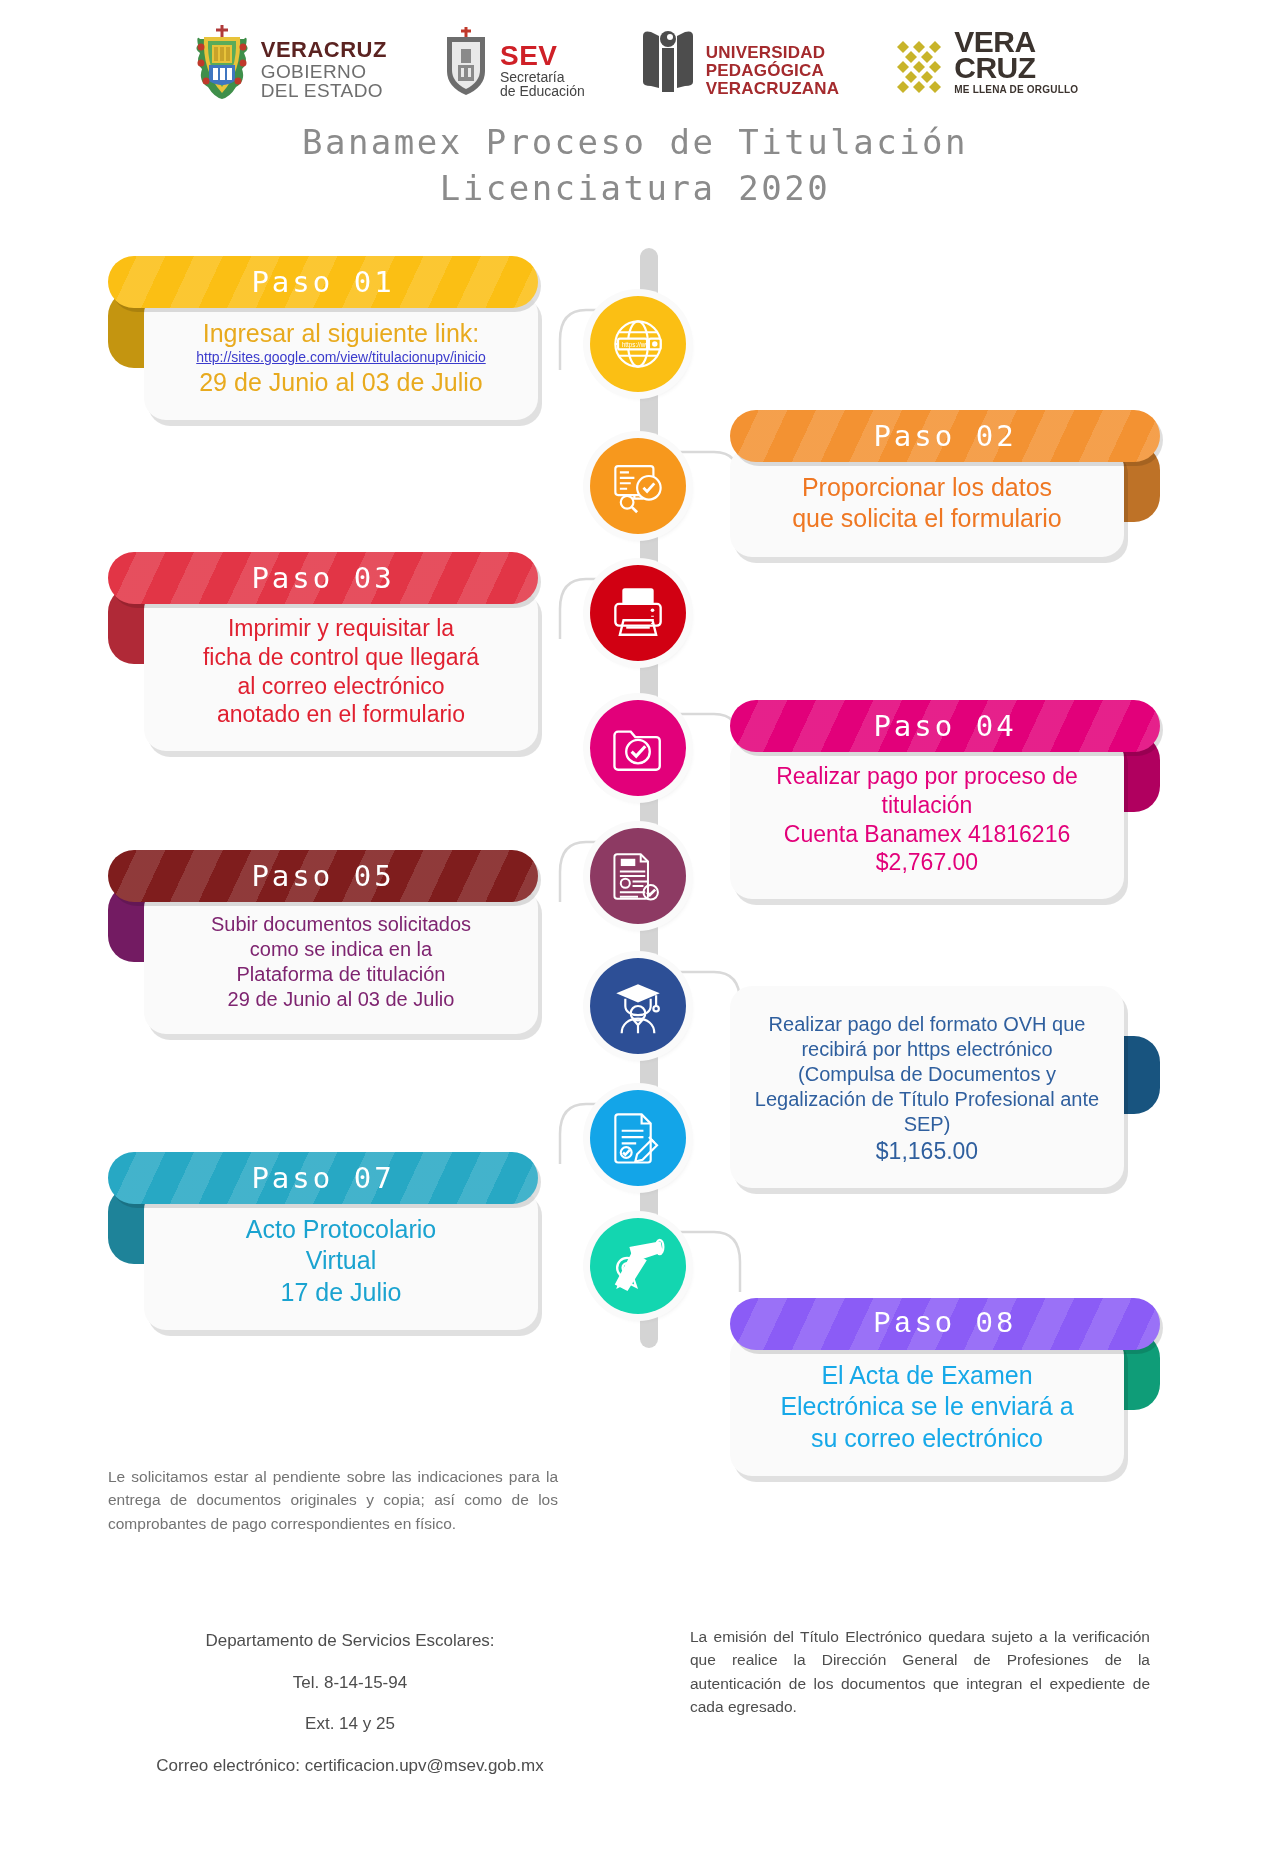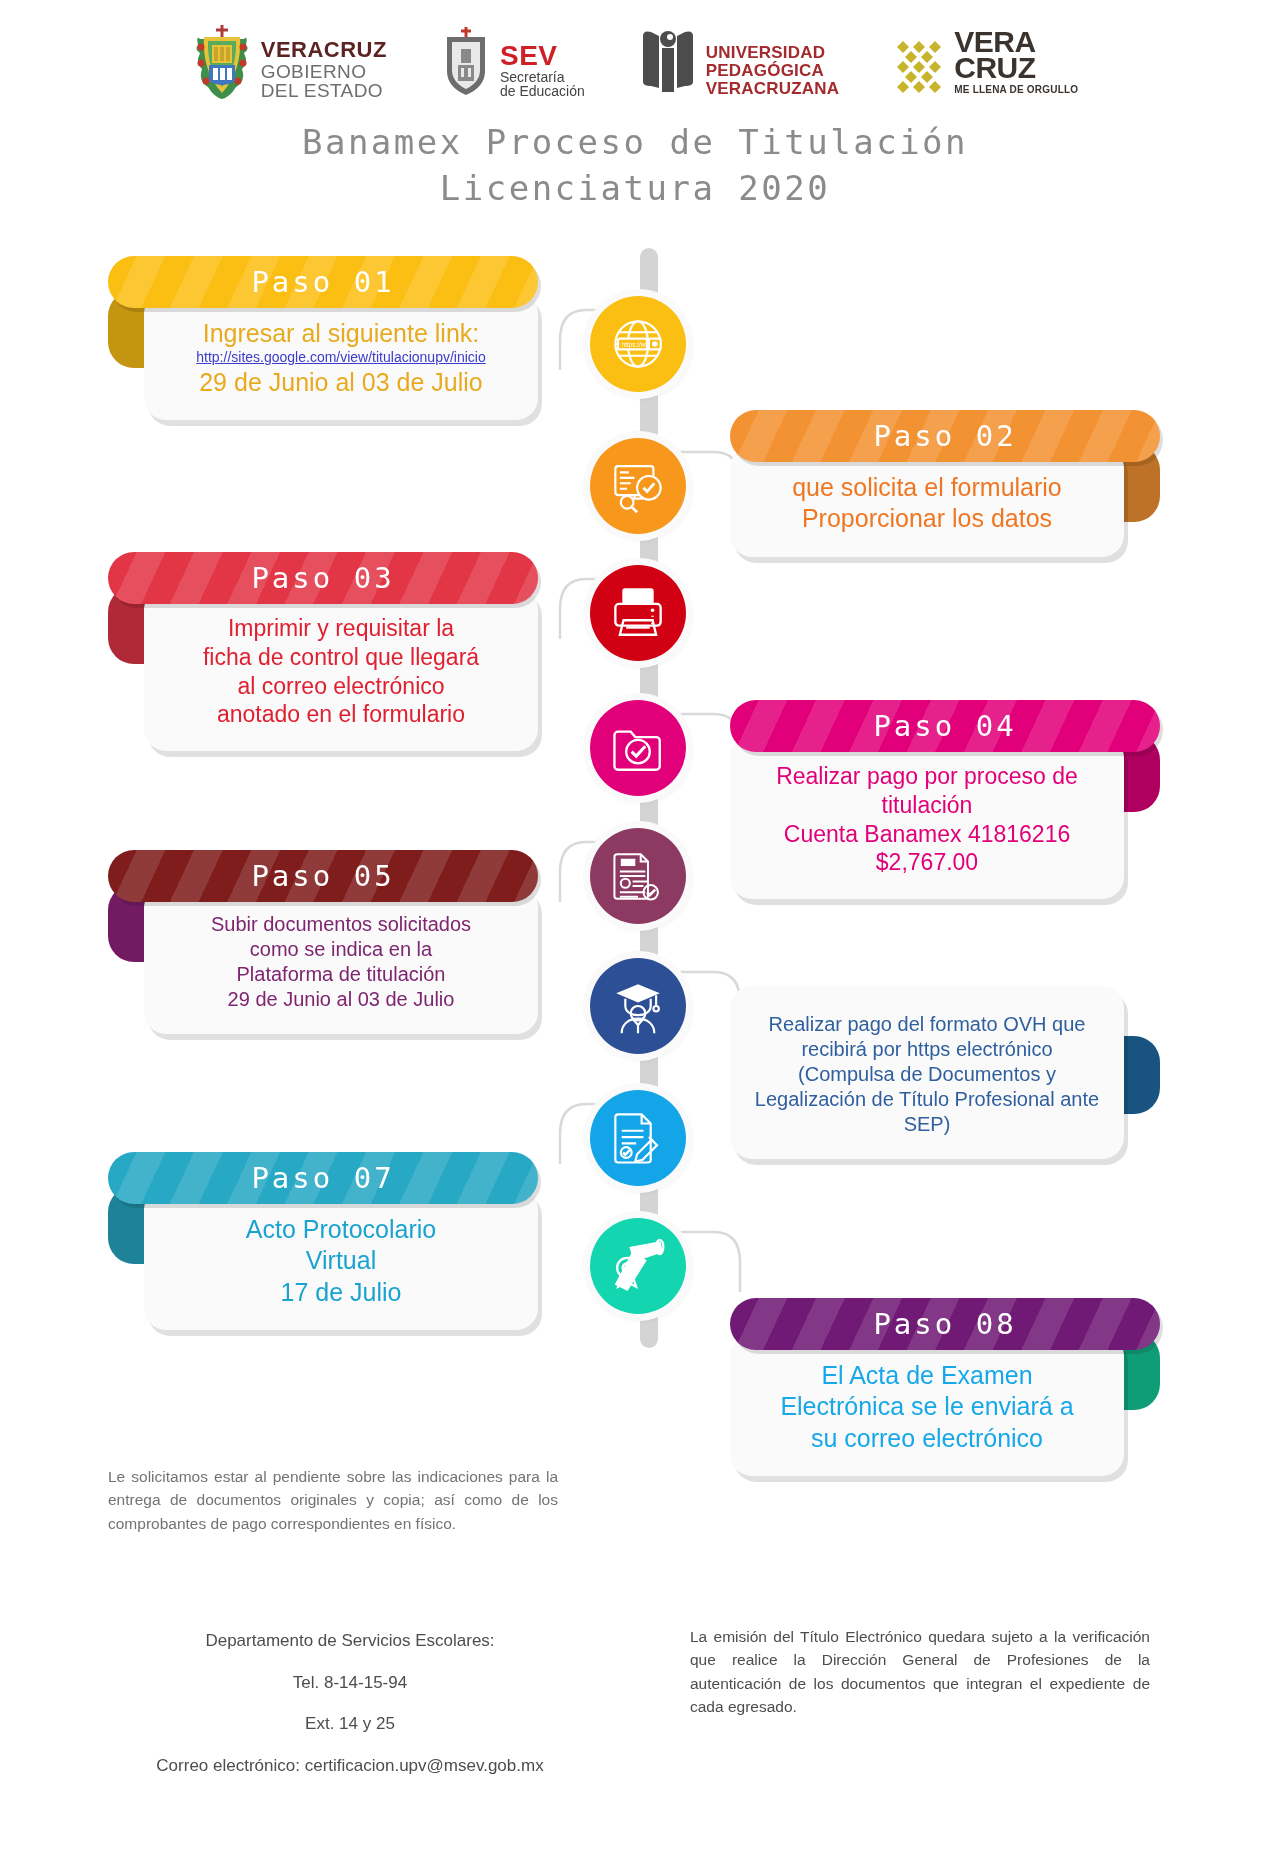--- a/index.html
+++ b/index.html
@@ -241,22 +241,22 @@
     <div class="conn" style="top: 300px; left: 556px; width: 80px; height: 70px;"><svg width="80" height="70" viewBox="0 0 80 70" fill="none" stroke="#d9d9d9" stroke-width="2.5">
         <path d="M78 10 H30 Q4 10 4 40 V70"></path>
       </svg></div>
     <div class="step right" style="top: 410px; left: 730px;">
       <div class="tab" style="background: rgb(243, 146, 50);"></div>
       <div class="hdr" style="background: rgb(243, 146, 50);">
         <div class="stripes"></div>
         <span>Paso 02</span>
       </div>
       <div class="card">
+        <p class="big" style="color: rgb(239, 119, 34);">Proporcionar los datos</p>
         <p class="big" style="color: rgb(239, 119, 34);">que solicita el formulario</p>
-        <p class="big" style="color: rgb(239, 119, 34);">Proporcionar los datos</p>
       </div>
     </div>
     <div class="conn" style="top: 442px; left: 664px; width: 80px; height: 70px;"><svg width="80" height="70" viewBox="0 0 80 70" fill="none" stroke="#d9d9d9" stroke-width="2.5">
         <path d="M2 10 H50 Q76 10 76 40 V70"></path>
       </svg></div>
     <div class="step left" style="top: 552px; left: 108px;">
       <div class="tab" style="background: rgb(226, 53, 70);"></div>
       <div class="hdr" style="background: rgb(226, 53, 70);">
         <div class="stripes"></div>
         <span>Paso 03</span>
@@ -304,20 +304,21 @@
         <path d="M78 10 H30 Q4 10 4 40 V70"></path>
       </svg></div>
     <div class="step right" style="top: 1002px; left: 730px;">
       <div class="tab" style="background: rgb(31, 108, 163);"></div>
       <div class="card">
         <p class="tiny" style="color: rgb(47, 95, 158);">Realizar pago del formato OVH que</p>
         <p class="tiny" style="color: rgb(47, 95, 158);">recibirá por https electrónico</p>
         <p class="tiny" style="color: rgb(47, 95, 158);">(Compulsa de Documentos y</p>
         <p class="tiny" style="color: rgb(47, 95, 158);">Legalización de Título Profesional ante</p>
         <p class="tiny" style="color: rgb(47, 95, 158);">SEP)</p>
+        <p class="mid" style="color: rgb(47, 95, 158);">$1,165.00</p>
       </div>
     </div>
     <div class="conn" style="top: 962px; left: 664px; width: 80px; height: 70px;"><svg width="80" height="70" viewBox="0 0 80 70" fill="none" stroke="#d9d9d9" stroke-width="2.5">
         <path d="M2 10 H50 Q76 10 76 40 V70"></path>
       </svg></div>
     <div class="step left" style="top: 1152px; left: 108px;">
       <div class="tab" style="background: rgb(39, 168, 196);"></div>
       <div class="hdr" style="background: rgb(39, 168, 196);">
         <div class="stripes"></div>
         <span>Paso 07</span>
@@ -326,21 +327,21 @@
         <p class="big" style="color: rgb(26, 163, 208);">Acto Protocolario</p>
         <p class="big" style="color: rgb(26, 163, 208);">Virtual</p>
         <p class="big" style="color: rgb(26, 163, 208);">17 de Julio</p>
       </div>
     </div>
     <div class="conn" style="top: 1094px; left: 556px; width: 80px; height: 70px;"><svg width="80" height="70" viewBox="0 0 80 70" fill="none" stroke="#d9d9d9" stroke-width="2.5">
         <path d="M78 10 H30 Q4 10 4 40 V70"></path>
       </svg></div>
     <div class="step right" style="top: 1298px; left: 730px;">
       <div class="tab" style="background: rgb(19, 201, 154);"></div>
-      <div class="hdr" style="background: #701a75;">
+      <div class="hdr" style="background: #8b5cf6; font-family: Liberation Mono, monospace;">
         <div class="stripes"></div>
         <span>Paso 08</span>
       </div>
       <div class="card">
         <p class="big" style="color: rgb(22, 168, 232);">El Acta de Examen</p>
         <p class="big" style="color: rgb(22, 168, 232);">Electrónica se le enviará a</p>
         <p class="big" style="color: rgb(22, 168, 232);">su correo electrónico</p>
       </div>
     </div>
     <div class="conn" style="top: 1222px; left: 664px; width: 80px; height: 70px;"><svg width="80" height="70" viewBox="0 0 80 70" fill="none" stroke="#d9d9d9" stroke-width="2.5">

